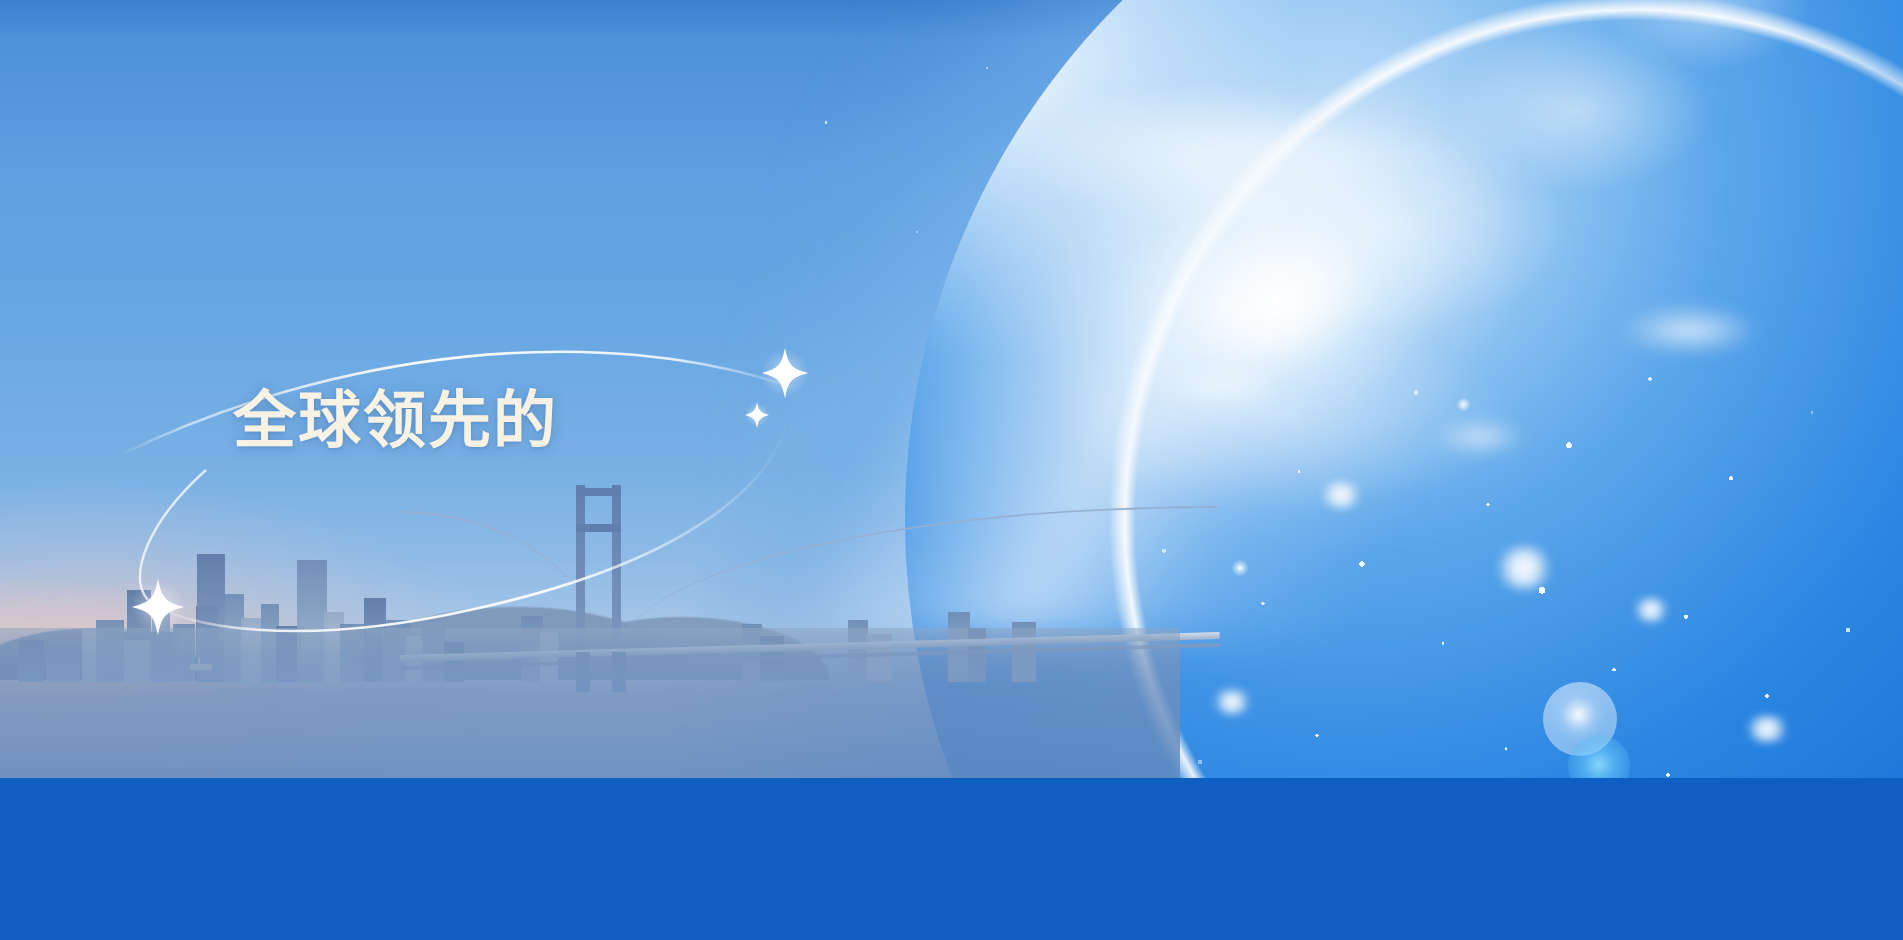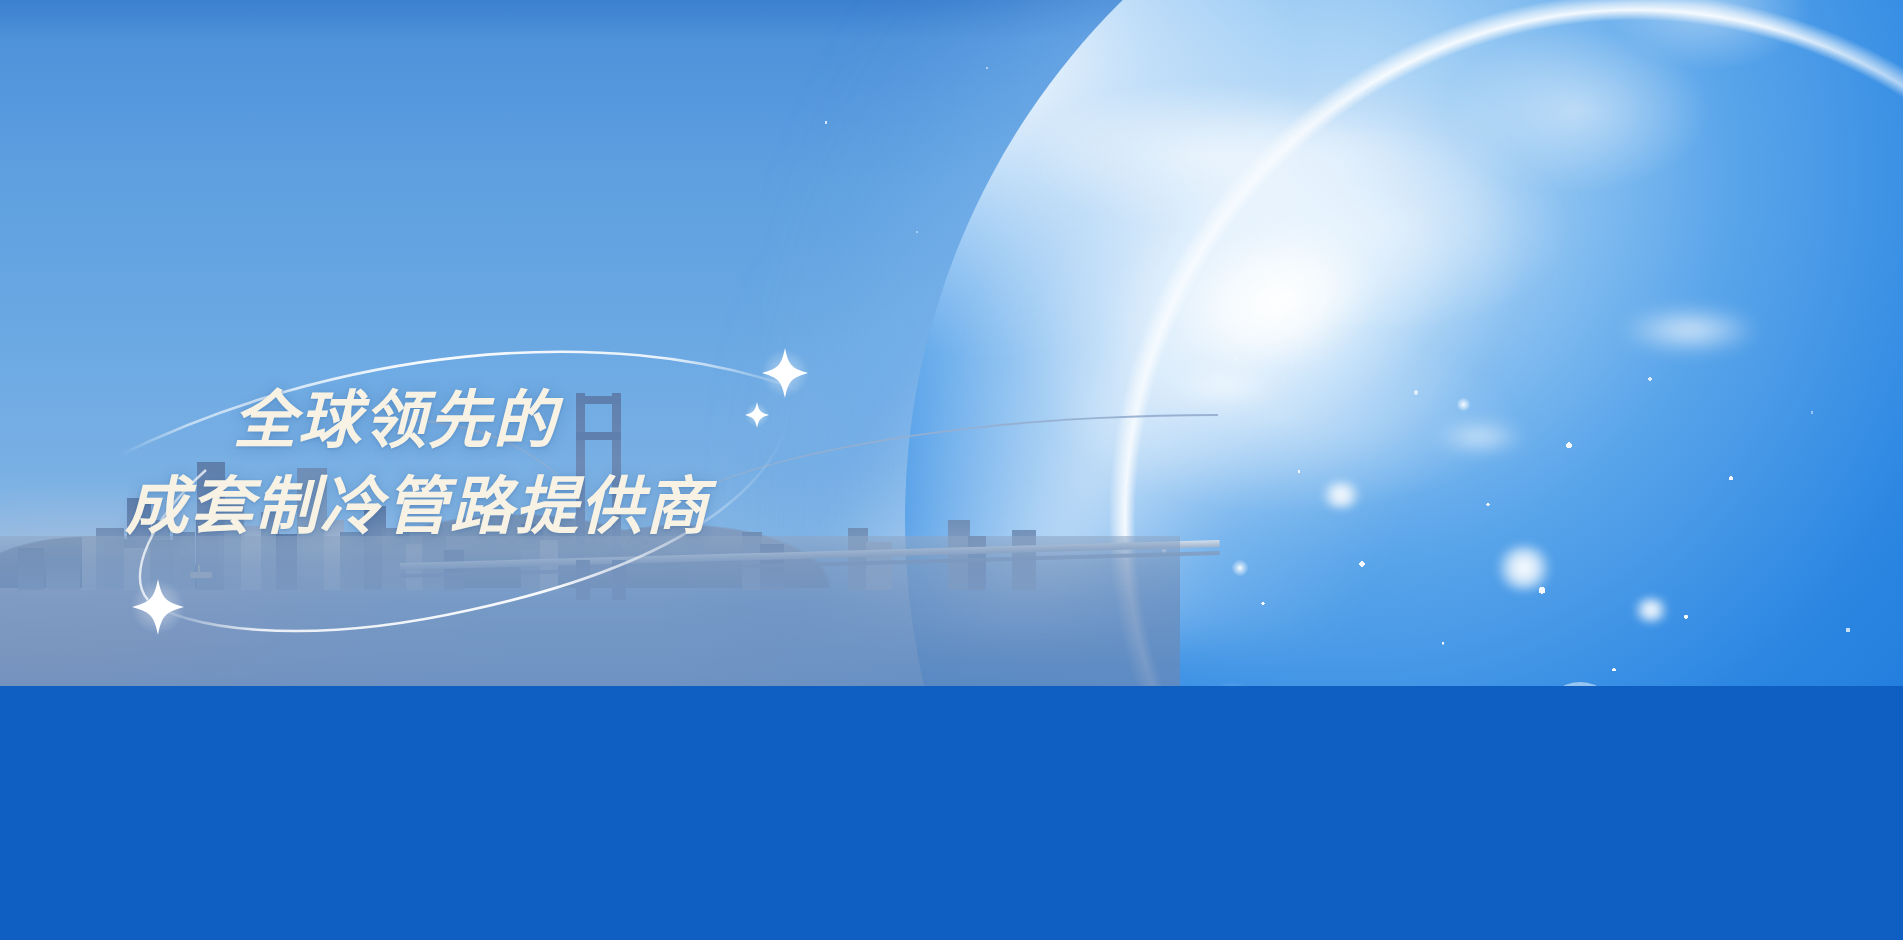--- a/index.html
+++ b/index.html
@@ -2,25 +2,24 @@
 <html lang="zh-CN"><head>
 <meta charset="utf-8">
 <title>Hero Banner</title>
 <style>
   html,body{margin:0;padding:0;background:#0f5ec2;}
   *{box-sizing:border-box;}
 
   .stage{
     position:relative;
     width:1903px;
-    height:686px;
+    height:778px;
     overflow:hidden;
     font-family:"Liberation Sans","DejaVu Sans",sans-serif;
     background:#a16207;
-    font-style:italic;
   }
 
   
   .sky{
     position:absolute; inset:0;
     background:
       linear-gradient(to bottom,
         #3b80cf 0px, #4e92da 40px,
         #5fa0e0 180px, #6aa8e3 330px,
         #79b0e4 470px, #8ebbe6 560px,
@@ -417,16 +416,15 @@
     </g>
 
     <g transform="translate(158,607)">
       <circle r="27" fill="url(#sparkGlow)"></circle>
       <path d="M 0,-28 C 4,-9 6.6,-5.5 26,0 C 6.6,5.5 4,9 0,28 C -4,9 -6.6,5.5 -26,0 C -6.6,-5.5 -4,-9 0,-28 Z" fill="#ffffff"></path>
     </g>
   </svg>
 
   <div class="headline">
     <span class="l1">全球领先的</span>
-    <span class="l2">成套制冷管路提供商</span>
   </div>
 
 </div>
 
 </body></html>

